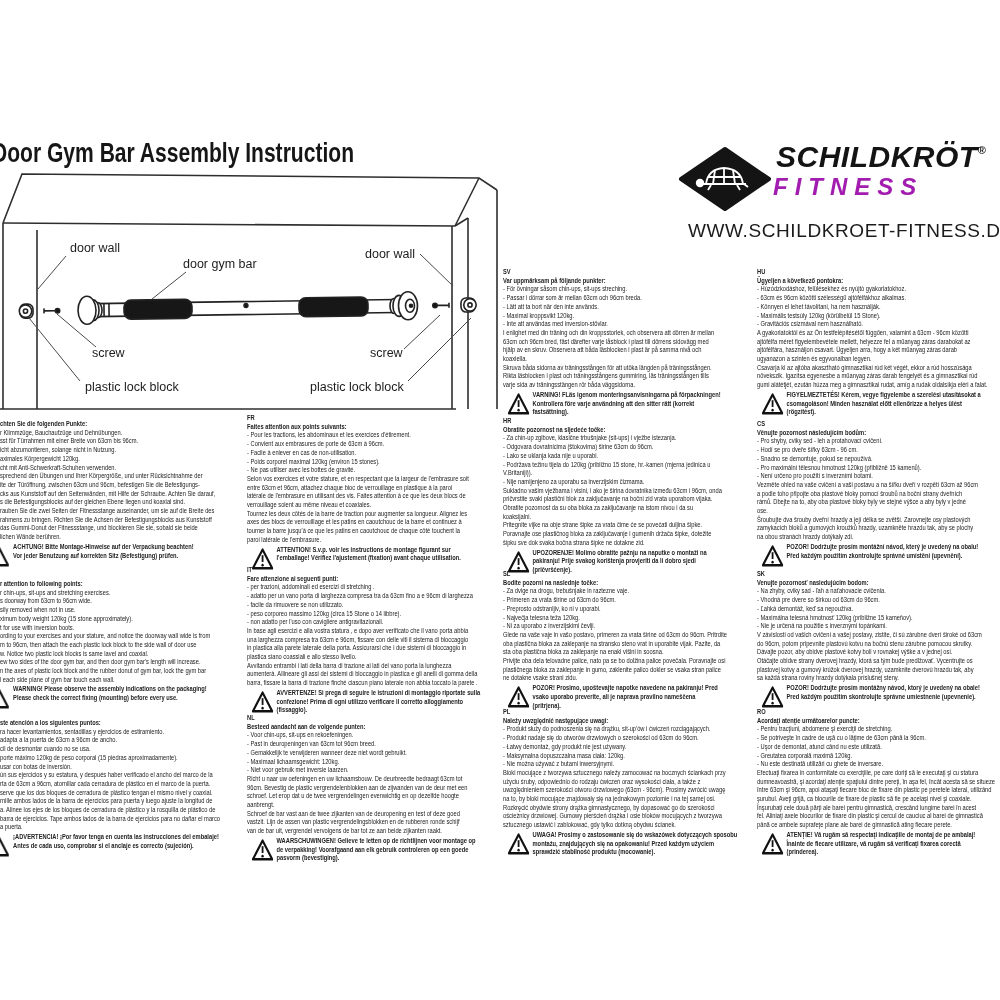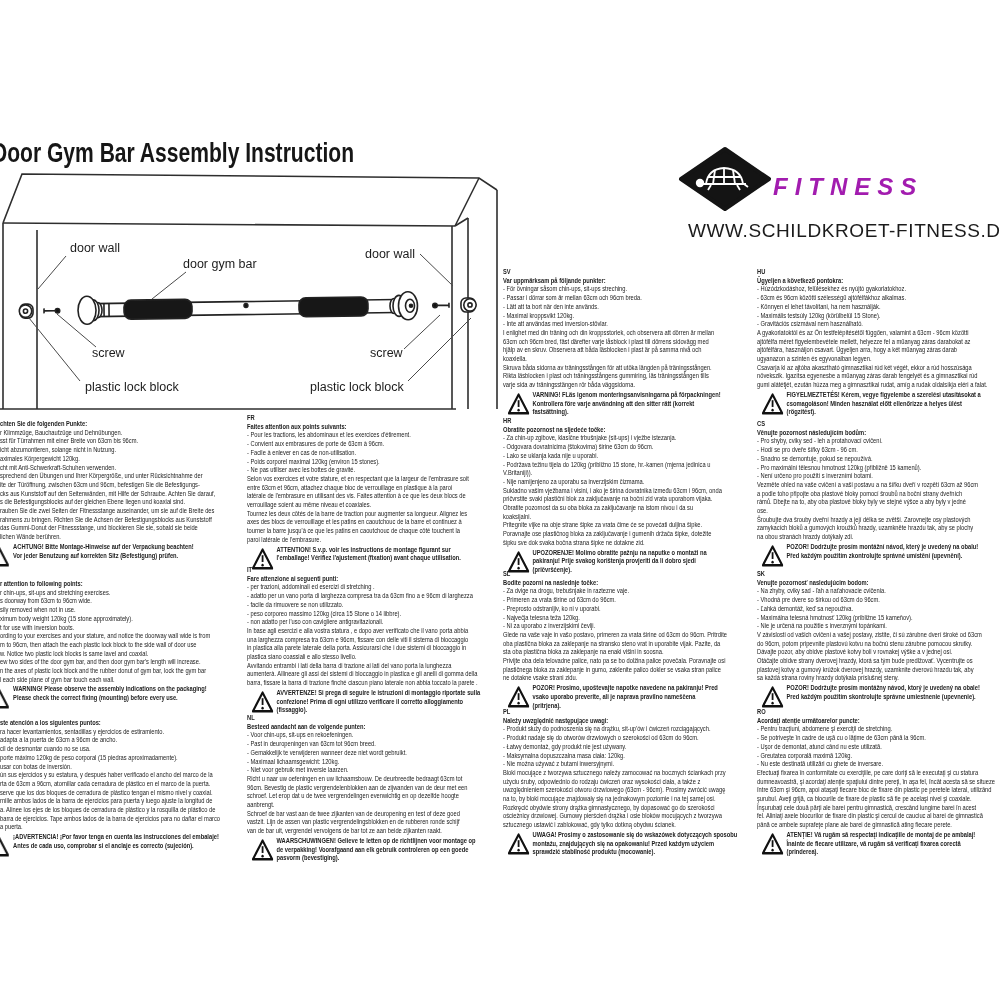--- a/index.html
+++ b/index.html
@@ -45,20 +45,21 @@
   <svg class="diamond" viewBox="0 0 94 64">
     <path d="M47 2 L91 32 L47 62 L3 32 Z" fill="#141414" stroke="#141414" stroke-width="4" stroke-linejoin="round"></path>
     <g stroke="#ffffff" stroke-width="1.8" fill="none">
       <path d="M28 37 Q30 22 46 21 Q63 22 65 37 Z"></path>
       <path d="M37 23 L35 37 M46 21 L46 37 M55 23 L57 37 M30 30 L63 30"></path>
       <path d="M25 37 L68 37"></path>
       <path d="M33 38 L30 43 M59 38 L62 43 M66 37 L70 40"></path>
     </g>
     <circle cx="22" cy="36" r="4.2" fill="#ffffff"></circle>
   </svg>
+  <div class="brand-top"><span>SCHILDKRÖT</span><span class="reg">®</span></div>
   <div class="brand-bottom">FITNESS</div>
   <div class="website">WWW.SCHILDKROET-FITNESS.DE</div>
 </div>
 
 <svg class="diagram" viewBox="0 0 500 245">
 
   <g stroke="#2e2e2e" stroke-width="1.6" fill="none">
     <path d="M3 55 L22 6 L479 10 L497 22"></path>
     <path d="M3 55 L455 58"></path>
     <path d="M479 10 L455 58"></path>

